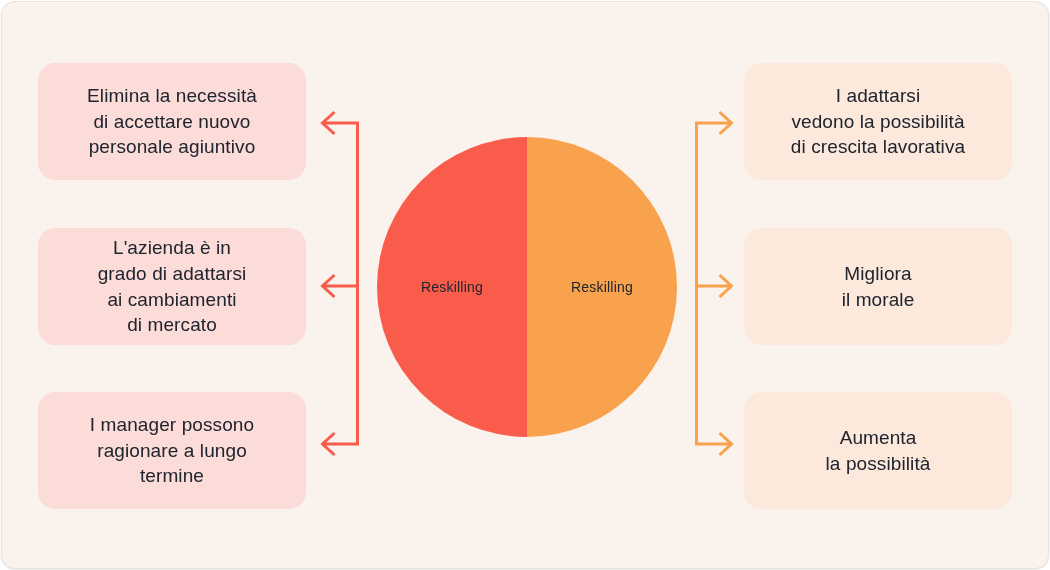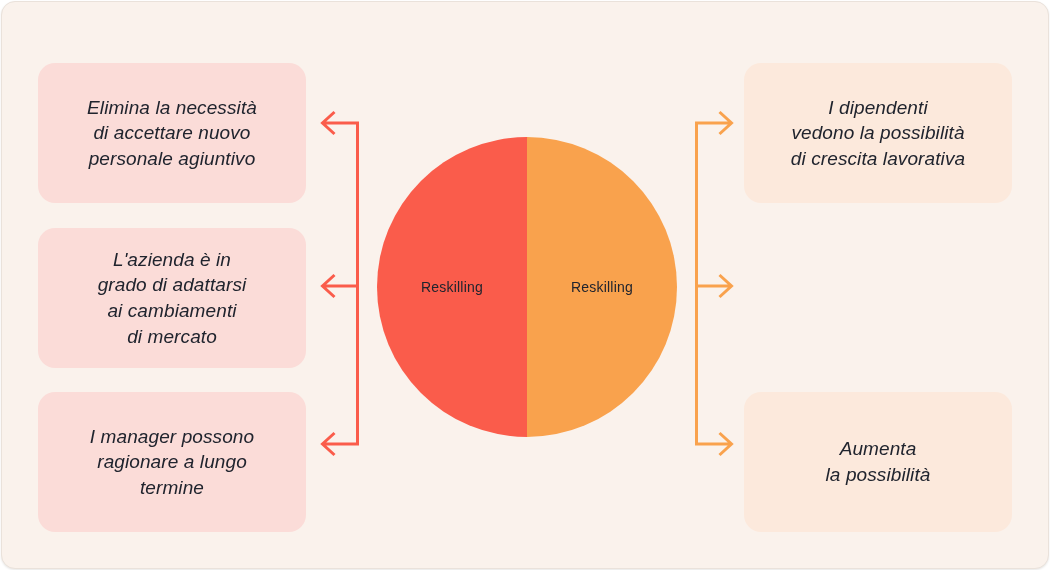--- a/index.html
+++ b/index.html
@@ -22,25 +22,24 @@
   .stage { position: relative; width: 1050px; height: 570px; }
   .card {
     position: absolute; left: 1px; top: 1px; right: 1px; bottom: 1px;
     background: var(--card_bg);
     border: 1px solid var(--card_border);
     border-radius: 14px;
     box-shadow: 0 1px 2px rgba(40,30,20,0.10);
   }
   .benefit-box {
     position: absolute;
-    width: 268px; height: 140px;
+    width: 268px; height: 117px;
     border-radius: 17px;
     display: flex; align-items: center; justify-content: center;
     text-align: center;
-    font-style: italic;
   }
   .benefit-box .benefit-text {
     white-space: pre-line;
     font-size: 19px;
     font-weight: 500;
     line-height: 1.35;
     color: var(--text);
     letter-spacing: 0.1px;
   }
   .benefit-box.left  { left: 36px;  background: var(--reskilling_box_bg); }
@@ -88,23 +87,27 @@
 termine</span>
     </div>
     <div class="benefit-box left row2">
       <span class="benefit-text">L'azienda è in
 grado di adattarsi
 ai cambiamenti
 di mercato</span>
     </div>
 
     <div class="benefit-box right row1">
-      <span class="benefit-text">I dipendenti
+      <span class="benefit-text">I adattarsi
 vedono la possibilità
 di crescita lavorativa</span>
+    </div>
+    <div class="benefit-box right row2">
+      <span class="benefit-text">Migliora
+il morale</span>
     </div>
     <div class="benefit-box right row3">
       <span class="benefit-text">Aumenta
 la possibilità</span>
     </div>
 
     <div class="venn-circle">
       <div class="venn-half">Reskilling</div>
       <div class="venn-half">Reskilling</div>
     </div>

